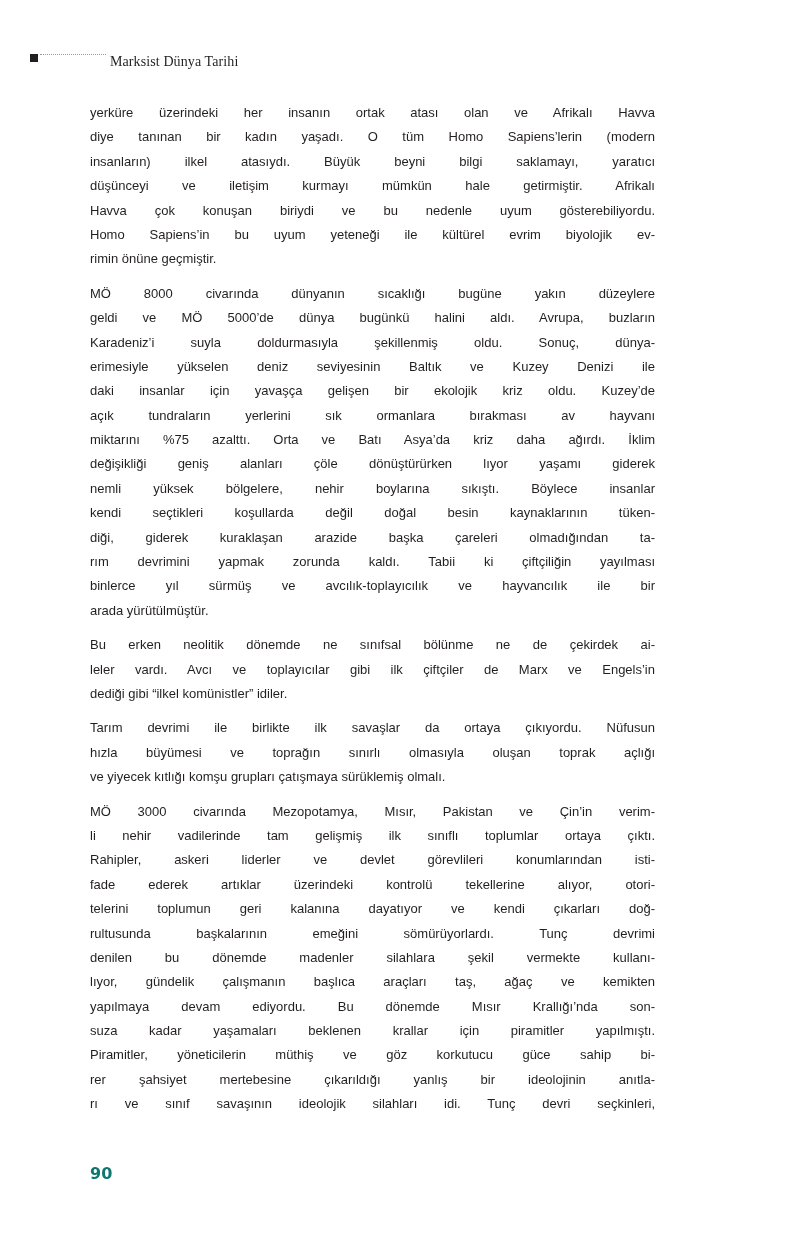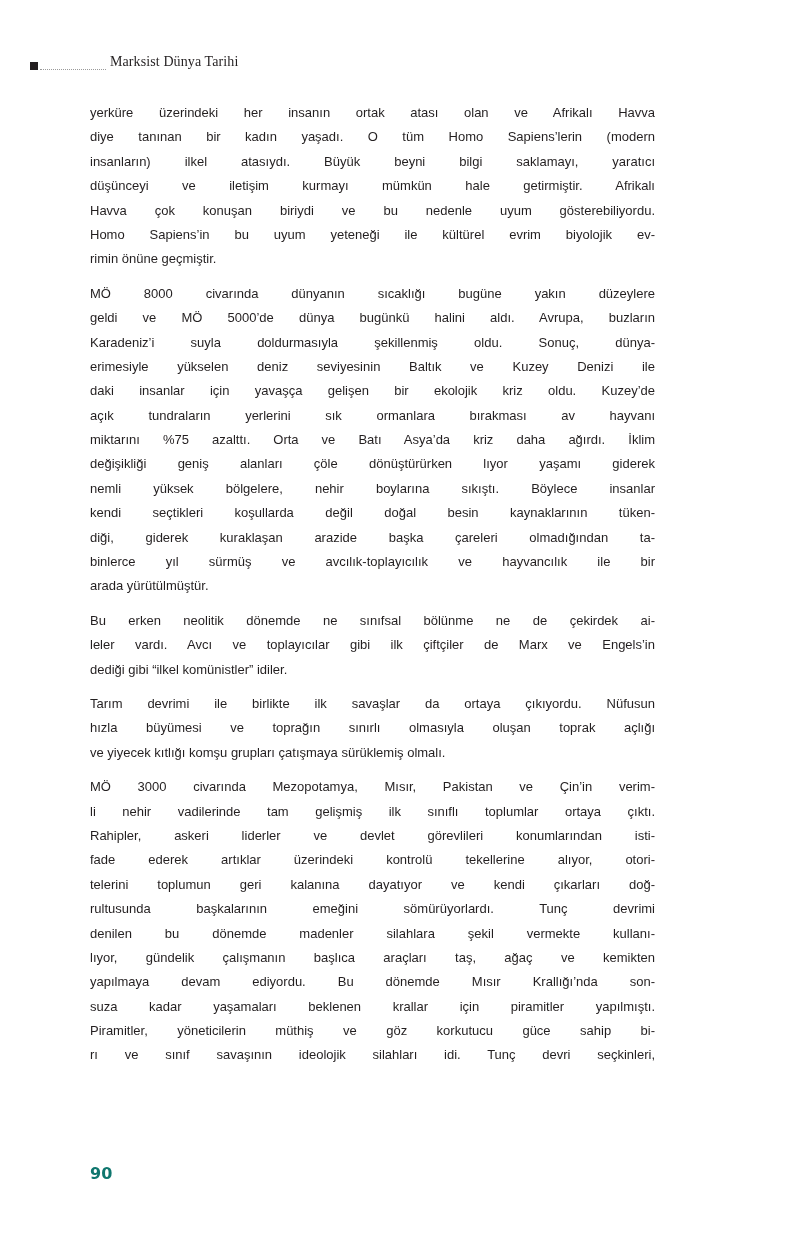--- a/index.html
+++ b/index.html
@@ -1,18 +1,18 @@
 <!DOCTYPE html>
 <html><head>
 <meta charset="utf-8">
 <style>
   html, body { margin: 0; padding: 0; background: #ffffff; }
   body { width: 798px; height: 1241px; position: relative; overflow: hidden;
          font-family: "DejaVu Serif", "Liberation Serif", serif; color: #231f20; }
-  .running-head { position: absolute; left: 30px; top: 54px; height: 16px; display: flex; align-items: flex-end; }
+  .running-head { position: absolute; left: 30px; top: 54px; height: 16px; display: flex; align-items: flex-start; }
   .head-square { width: 8px; height: 8px; background: #231f20; display: inline-block; }
   .head-dots { width: 66px; height: 0; border-top: 1px dotted #9a9a9a; margin: 0 4px 0 2px; display: inline-block; }
   .head-title { font-family: "Liberation Serif", serif; font-size: 14px; color: #231f20; letter-spacing: 0.1px; }
   .body-text { position: absolute; left: 90px; top: 101px; width: 565px; }
   .para { margin: 0 0 10px 0; }
   .line { display: block; height: 24.4px; line-height: 24.4px; font-family: Liberation Sans, sans-serif;
           font-size: 13px; text-align: justify; text-align-last: justify; white-space: nowrap; overflow: visible; }
   .line.last { text-align-last: left; }
   .page-number { position: absolute; left: 90px; top: 1164px; font-family: "DejaVu Sans", sans-serif;
                  font-weight: bold; font-size: 16px; color: #0f766e; }
@@ -41,20 +41,21 @@
       <span class="line">geldi ve MÖ 5000’de dünya bugünkü halini aldı. Avrupa, buzların</span>
       <span class="line">Karadeniz’i suyla doldurmasıyla şekillenmiş oldu. Sonuç, dünya-</span>
       <span class="line">erimesiyle yükselen deniz seviyesinin Baltık ve Kuzey Denizi ile</span>
       <span class="line">daki insanlar için yavaşça gelişen bir ekolojik kriz oldu. Kuzey’de</span>
       <span class="line">açık tundraların yerlerini sık ormanlara bırakması av hayvanı</span>
       <span class="line">miktarını %75 azalttı. Orta ve Batı Asya’da kriz daha ağırdı. İklim</span>
       <span class="line">değişikliği geniş alanları çöle dönüştürürken lıyor yaşamı giderek</span>
       <span class="line">nemli yüksek bölgelere, nehir boylarına sıkıştı. Böylece insanlar</span>
       <span class="line">kendi seçtikleri koşullarda değil doğal besin kaynaklarının tüken-</span>
       <span class="line">diği, giderek kuraklaşan arazide başka çareleri olmadığından ta-</span>
+      <span class="line">rım devrimini yapmak zorunda kaldı. Tabii ki çiftçiliğin yayılması</span>
       <span class="line">binlerce yıl sürmüş ve avcılık-toplayıcılık ve hayvancılık ile bir</span>
       <span class="line last">arada yürütülmüştür.</span>
     </div>
     <div class="para">
       <span class="line">Bu erken neolitik dönemde ne sınıfsal bölünme ne de çekirdek ai-</span>
       <span class="line">leler vardı. Avcı ve toplayıcılar gibi ilk çiftçiler de Marx ve Engels’in</span>
       <span class="line last">dediği gibi “ilkel komünistler” idiler.</span>
     </div>
     <div class="para">
       <span class="line">Tarım devrimi ile birlikte ilk savaşlar da ortaya çıkıyordu. Nüfusun</span>
@@ -66,17 +67,18 @@
       <span class="line">li nehir vadilerinde tam gelişmiş ilk sınıflı toplumlar ortaya çıktı.</span>
       <span class="line">Rahipler, askeri liderler ve devlet görevlileri konumlarından isti-</span>
       <span class="line">fade ederek artıklar üzerindeki kontrolü tekellerine alıyor, otori-</span>
       <span class="line">telerini toplumun geri kalanına dayatıyor ve kendi çıkarları doğ-</span>
       <span class="line">rultusunda başkalarının emeğini sömürüyorlardı. Tunç devrimi</span>
       <span class="line">denilen bu dönemde madenler silahlara şekil vermekte kullanı-</span>
       <span class="line">lıyor, gündelik çalışmanın başlıca araçları taş, ağaç ve kemikten</span>
       <span class="line">yapılmaya devam ediyordu. Bu dönemde Mısır Krallığı’nda son-</span>
       <span class="line">suza kadar yaşamaları beklenen krallar için piramitler yapılmıştı.</span>
       <span class="line">Piramitler, yöneticilerin müthiş ve göz korkutucu güce sahip bi-</span>
+      <span class="line">rer şahsiyet mertebesine çıkarıldığı yanlış bir ideolojinin anıtla-</span>
       <span class="line">rı ve sınıf savaşının ideolojik silahları idi. Tunç devri seçkinleri,</span>
     </div>
   </div>
 
 <div class="page-number">90</div>
 
 </body></html>

